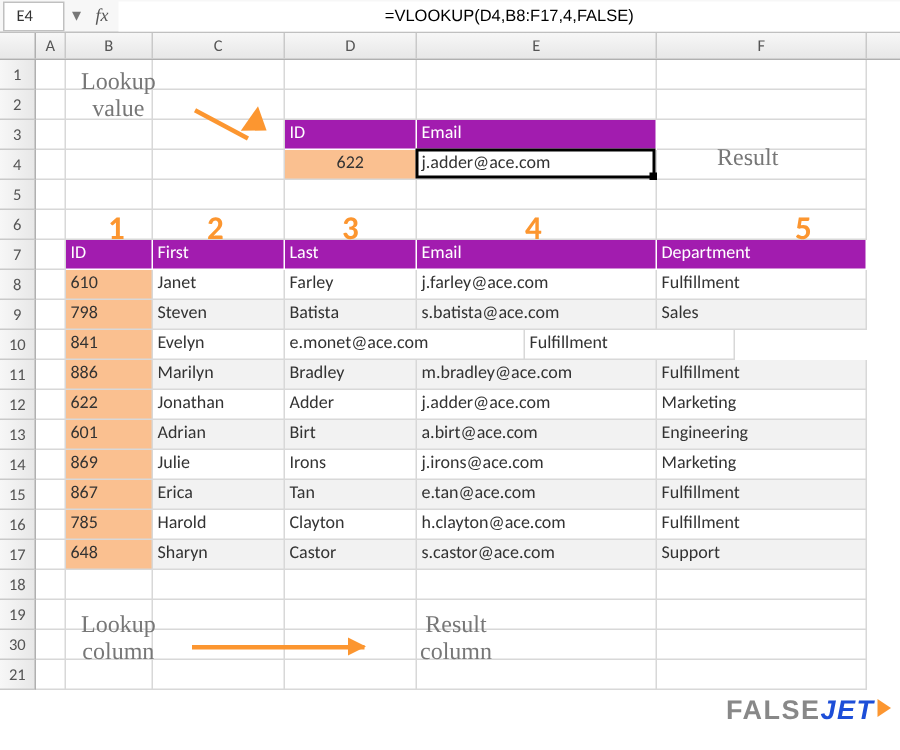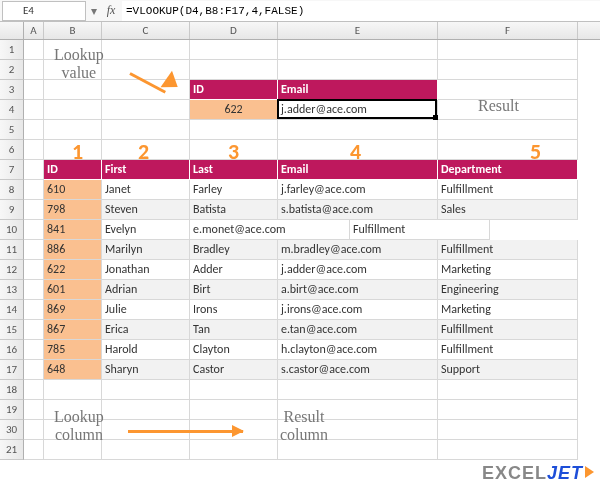--- a/index.html
+++ b/index.html
@@ -1,44 +1,44 @@
 <!DOCTYPE html>
 <html><head>
 <meta charset="utf-8">
 <style>
   * { box-sizing: border-box; margin: 0; padding: 0; }
   body { font-family: Calibri, Arial, sans-serif; font-size: 12px; background: #fff; width: 600px; height: 500px; overflow: hidden; position: relative; color: #333; }
   
   .formula-bar { display: flex; align-items: center; height: 22px; border-bottom: 1px solid #c0c0c0; background: #f7f7f7; }
-  .name-box { width: 84px; height: 20px; border: 1px solid #c0c0c0; background: #fff; margin: 1px 2px; display: flex; align-items: center; padding: 0 20px; font-size: 11px; }
+  .name-box { width: 41px; height: 20px; border: 1px solid #c0c0c0; background: #fff; margin: 1px 2px; display: flex; align-items: center; padding: 0 8px; font-size: 11px; }
   .name-box-drop { width: 12px; text-align: center; color: #777; cursor: pointer; }
   .fx-btn { width: 22px; height: 20px; display: flex; align-items: center; justify-content: center; font-style: italic; font-family: 'Times New Roman', serif; color: #555; cursor: pointer; }
   .fx-btn::before { content: "fx"; }
-  .formula-input { flex: 1; height: 20px; border: none; background: #fff; padding: 0 4px; font-size: 11px; font-family: Liberation Mono, monospace; }
+  .formula-input { flex: 1; height: 20px; border: none; background: #fff; padding: 0 4px; font-size: 11px; font-family: Liberation Sans, sans-serif; text-align: center; }
   
   .sheet { position: relative; }
   .col-headers { display: flex; height: 18px; background: linear-gradient(#f7f7f7,#e7e7e7); border-bottom: 1px solid #b0b0b0; }
   .corner { width: 24px; border-right: 1px solid #b0b0b0; }
   .col-h { border-right: 1px solid #c9c9c9; text-align: center; line-height: 18px; font-size: 11px; color: #555; }
   .col-A { width: 20px; }
   .col-B { width: 58px; }
   .col-C { width: 88px; }
   .col-D { width: 88px; }
   .col-E { width: 160px; }
   .col-F { width: 140px; }
   
   .grid-body { display: flex; }
   .row-headers { width: 24px; background: linear-gradient(to right,#f7f7f7,#e7e7e7); }
   .row-h { height: 20px; border-bottom: 1px solid #c9c9c9; border-right: 1px solid #b0b0b0; text-align: center; line-height: 20px; font-size: 11px; color: #555; }
   
   .cells { position: relative; }
   .row { display: flex; height: 20px; }
   .cell { border-right: 1px solid #d8d8d8; border-bottom: 1px solid #d8d8d8; padding: 0 3px; line-height: 19px; overflow: hidden; white-space: nowrap; font-size: 12px; }
   
-  .hdr-blue { background: #be185d; color: #fff; font-weight: bold; border-right: 1px solid #fff; border-bottom: 1px solid #fff; }
+  .hdr-blue { background: #a21caf; color: #fff; font-weight: normal; border-right: 1px solid #fff; border-bottom: 1px solid #fff; }
   .peach { background: #fac090; }
   .peach-center { background: #fac090; text-align: center; }
   .banded { background: #f2f2f2; }
   
   .active-cell-border { position: absolute; border: 2px solid #000; pointer-events: none; }
   .active-cell-border::after { content: ""; position: absolute; right: -3px; bottom: -3px; width: 5px; height: 5px; background: #000; }
   
   .anno { position: absolute; font-family: 'Comic Sans MS', cursive; color: #777; font-size: 16px; line-height: 1.1; pointer-events: none; text-align: center; }
   .arrow-h { position: absolute; height: 0; border-top: 3px solid #fc9630; pointer-events: none; }
   .arrow-h::after { content: ""; position: absolute; right: -1px; top: -8px; border-left: 12px solid #fc9630; border-top: 6px solid transparent; border-bottom: 6px solid transparent; }
@@ -285,14 +285,14 @@
 <div class="colnum" style="left:530px; top:138px;">5</div>
 
 <div class="anno" style="left:54px; top:408px; white-space:pre;">Lookup
 column</div>
 <div class="arrow-h" style="left:128px; top:430px; width:115px;"></div>
 
 <div class="anno" style="left:280px; top:408px; white-space:pre;">Result
 column</div>
 
 <div class="logo">
-  <span>EXCEL</span><span class="jet">JET</span><span class="tri"></span>
+  <span>FALSE</span><span class="jet">JET</span><span class="tri"></span>
 </div>
 
 </body></html>

